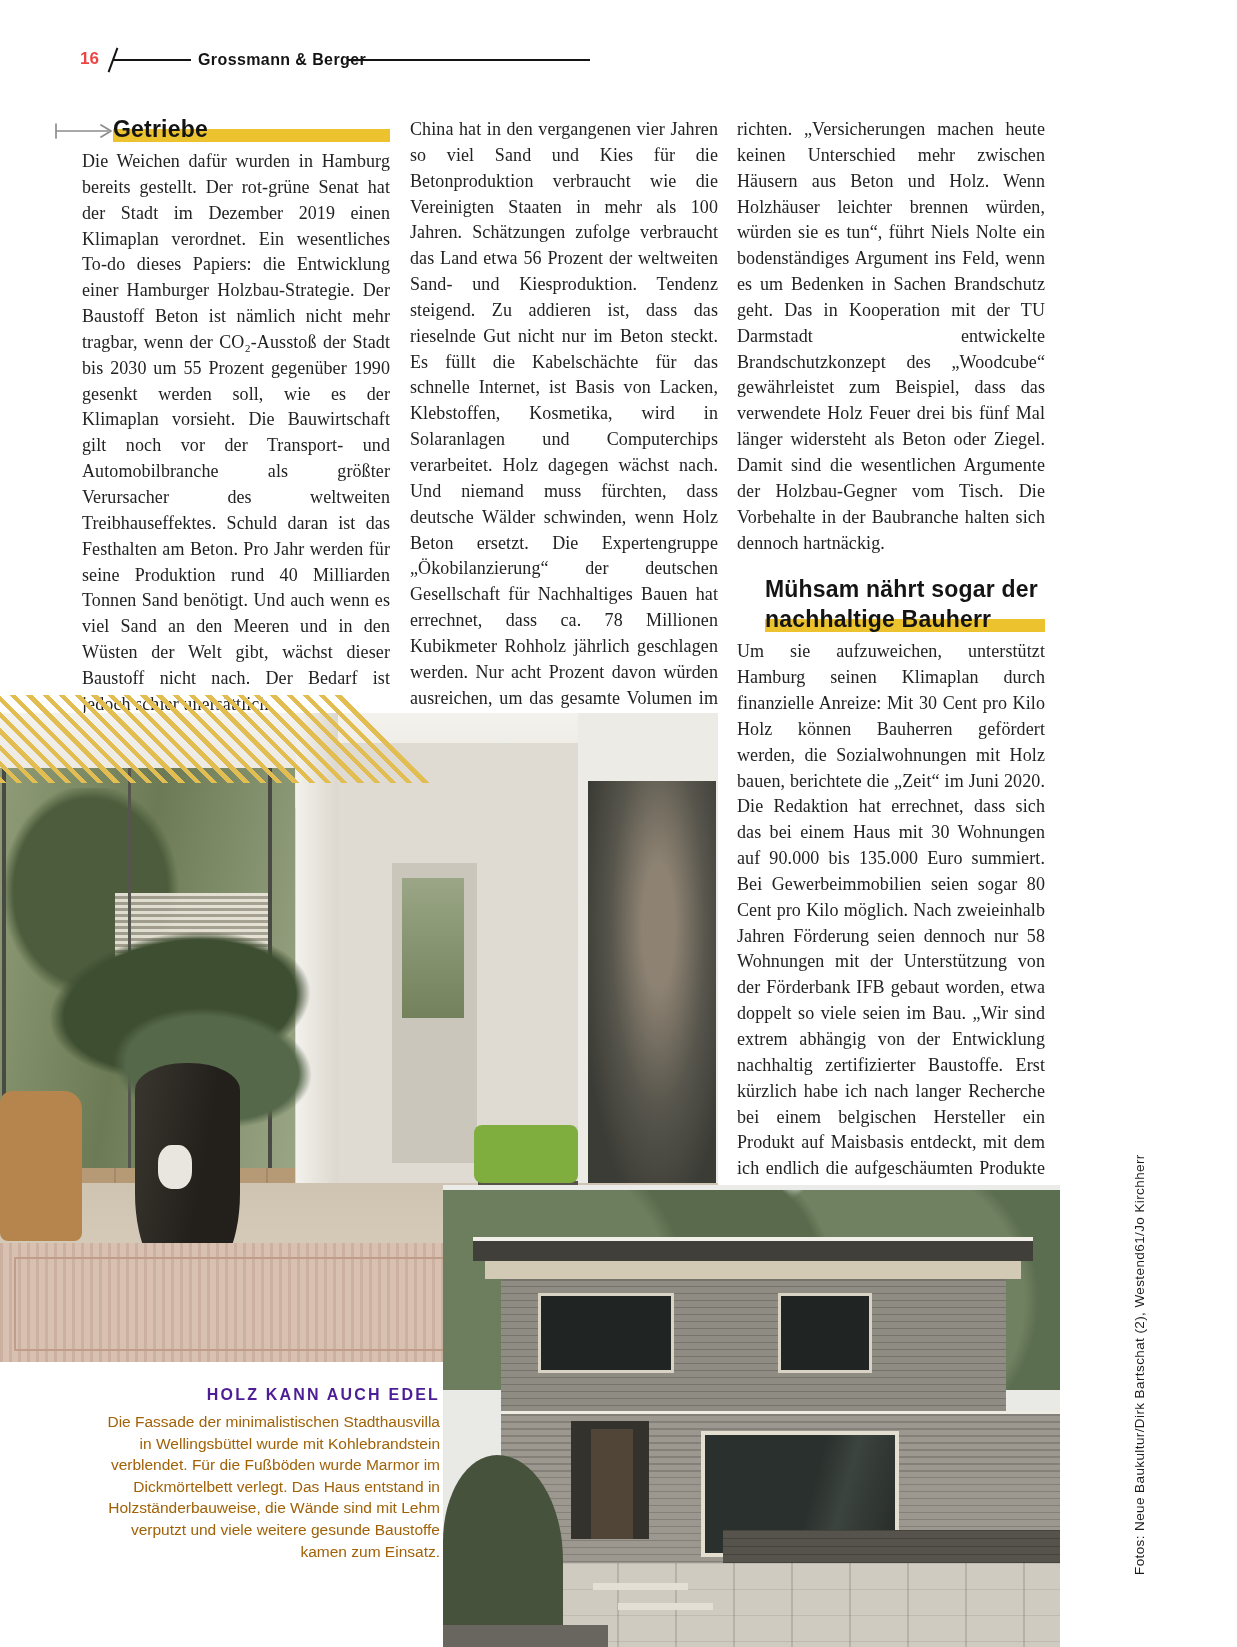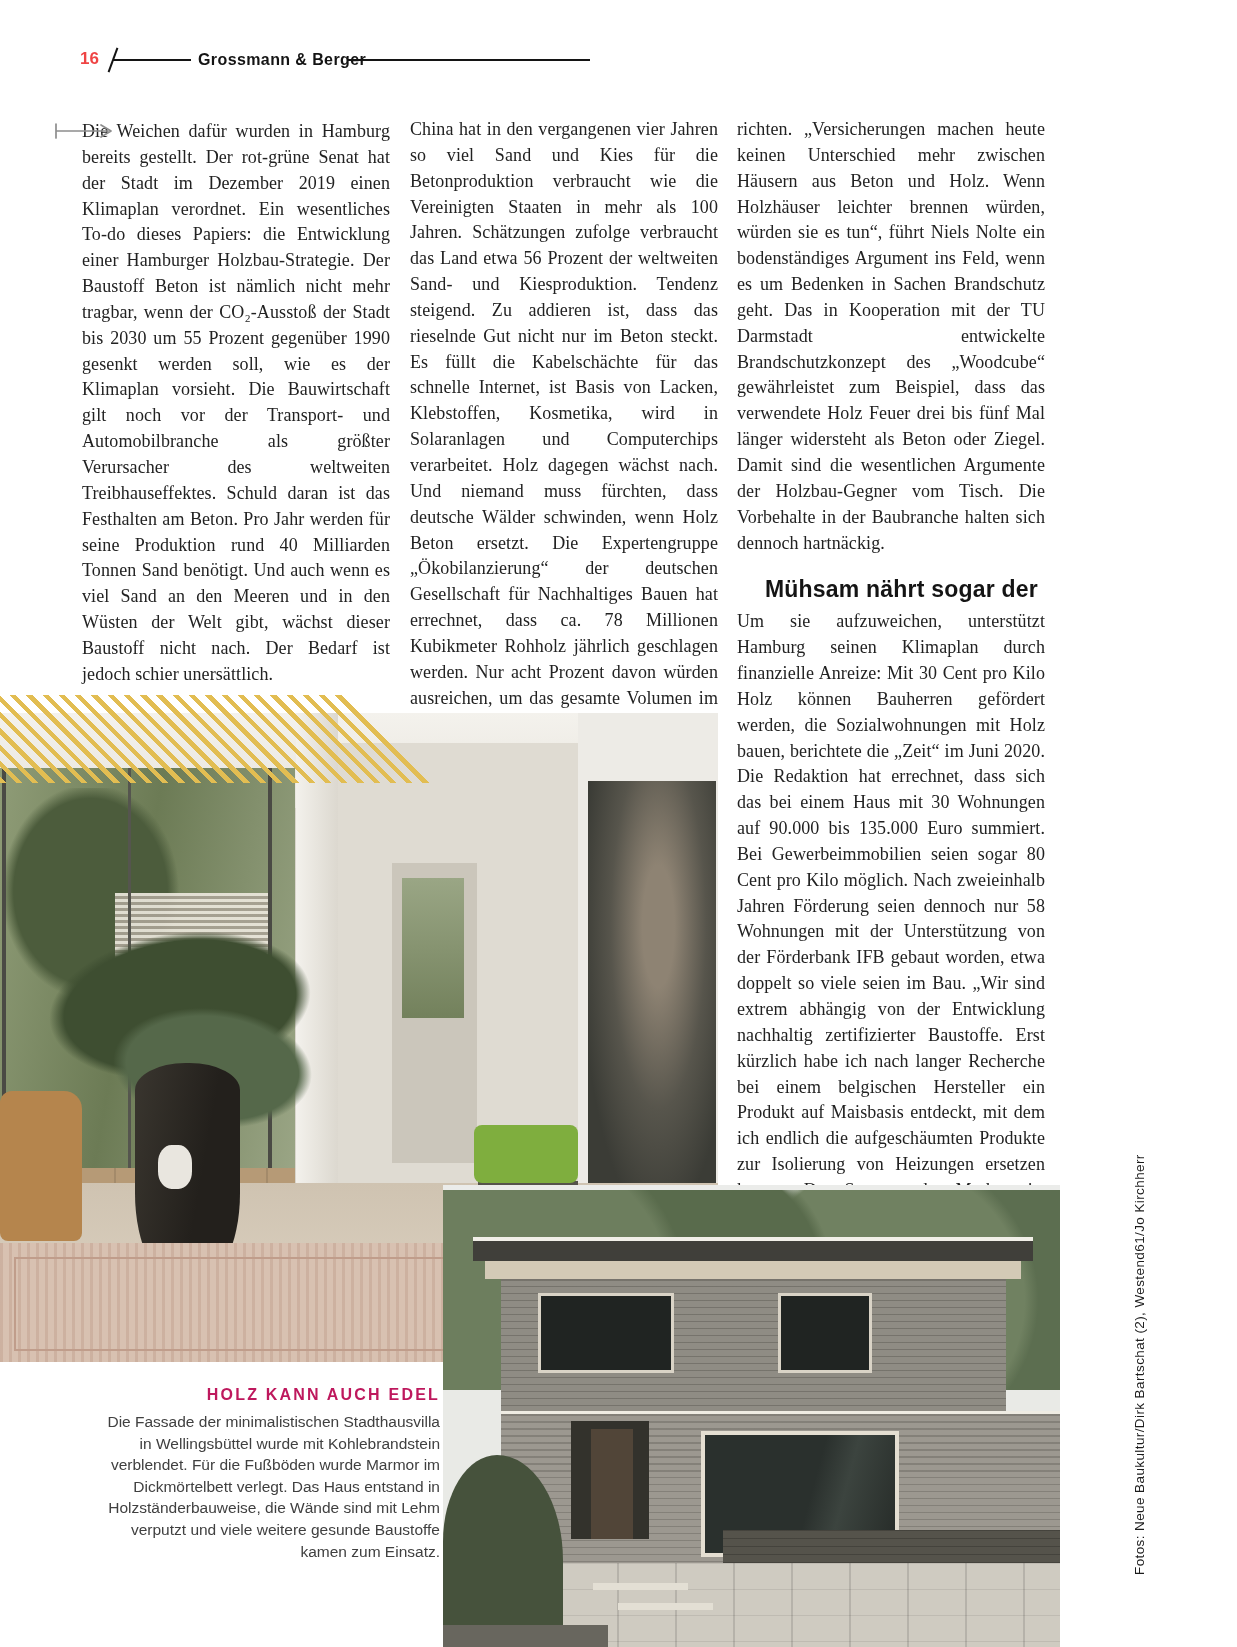--- a/index.html
+++ b/index.html
@@ -11,22 +11,22 @@
   .body-text { font-size:18px; line-height:25.85px; text-align:justify; color:#222;
                letter-spacing:0.1px; hyphens:auto; -webkit-hyphens:auto; }
   .headline { font-weight:bold; font-size:23px; line-height:30px; letter-spacing:0.2px; color:#141414; }
   .hl-bar { background-image:linear-gradient(to bottom, rgba(0,0,0,0) 50%, #ecc32f 50%, #ecc32f 93%, rgba(0,0,0,0) 93%); }
   .pagenum { font-weight:bold; font-size:17px; color:#ef4444; }
   .brand { font-weight:600; font-size:16px; letter-spacing:0.4px; color:#141414; }
   .hline { background:#141414; height:2px; }
   .slash { width:2px; height:26px; background:#141414; transform:rotate(20deg); }
   .arrow-svg { stroke:#8d8d8d; stroke-width:1.7; fill:none; stroke-linecap:round; stroke-linejoin:round; }
   .caption { text-align:right; }
-  .caption-title { font-weight:bold; font-size:16px; letter-spacing:2.2px; color:#be185d; margin-bottom:7px; }
-  .caption-text { font-size:15.5px; line-height:21.6px; color:#404040;margin-left:22px; }
+  .caption-title { font-weight:bold; font-size:16px; letter-spacing:2.2px; color:#4c1d95; margin-bottom:7px; }
+  .caption-text { font-size:15.5px; line-height:21.6px; color:#a16207;margin-left:22px; }
   .credit { writing-mode:vertical-rl; transform:rotate(180deg); font-size:13.5px; letter-spacing:0.4px;
             color:#1c1c1c; white-space:nowrap; }
   .stripes { background:repeating-linear-gradient(45deg, #e2bd52 0 4.5px, rgba(0,0,0,0) 4.5px 11.5px);
              clip-path:polygon(0 0, 343px 0, 100% 100%, 0 100%); }
   .ph { overflow:hidden; }
   .endline { text-align:right; margin-top:-24px; }
 </style>
 </head>
 <body>
 
@@ -39,32 +39,34 @@
   <div class="abs hline" style="left:113px; top:59px; width:78px;"></div>
   <div class="abs brand" style="left:198px; top:51px;">Grossmann &amp; Berger</div>
   <div class="abs hline" style="left:348px; top:59px; width:242px;"></div>
 
   <div class="abs" style="left:82px; top:114px; width:308px;">
     <svg class="arrow-svg abs" style="left:-28px; top:8px;" width="64" height="18" viewBox="0 0 64 18">
       <path d="M2 2 V16 M2 9 H54"></path>
       <polyline points="47,3 57,9 47,15"></polyline>
     </svg>
     <div class="headline" style="margin-left:31px;">
+      <div class="hl-bar">Getriebe</div>
     </div>
     <p class="serif body-text" style="margin-top:5px;">Die Weichen dafür wurden in Hamburg bereits gestellt. Der rot-grüne Senat hat der Stadt im Dezember 2019 einen Klimaplan verordnet. Ein wesentliches To-do dieses Papiers: die Entwicklung einer Hamburger Holzbau-Strategie. Der Baustoff Beton ist nämlich nicht mehr tragbar, wenn der CO₂-Ausstoß der Stadt bis 2030 um 55 Prozent gegenüber 1990 gesenkt werden soll, wie es der Klimaplan vorsieht. Die Bauwirtschaft gilt noch vor der Transport- und Automobilbranche als größter Verursacher des weltweiten Treibhauseffektes. Schuld daran ist das Festhalten am Beton. Pro Jahr werden für seine Produktion rund 40 Milliarden Tonnen Sand benötigt. Und auch wenn es viel Sand an den Meeren und in den Wüsten der Welt gibt, wächst dieser Baustoff nicht nach. Der Bedarf ist jedoch schier unersättlich.</p>
   </div>
 
   <div class="abs" style="left:410px; top:117px; width:308px;">
     <p class="serif body-text">China hat in den vergangenen vier Jahren so viel Sand und Kies für die Betonproduktion verbraucht wie die Vereinigten Staaten in mehr als 100 Jahren. Schätzungen zufolge verbraucht das Land etwa 56 Prozent der weltweiten Sand- und Kiesproduktion. Tendenz steigend. Zu addieren ist, dass das rieselnde Gut nicht nur im Beton steckt. Es füllt die Kabelschächte für das schnelle Internet, ist Basis von Lacken, Klebstoffen, Kosmetika, wird in Solaranlagen und Computerchips verarbeitet. Holz dagegen wächst nach. Und niemand muss fürchten, dass deutsche Wälder schwinden, wenn Holz Beton ersetzt. Die Expertengruppe „Ökobilanzierung“ der deutschen Gesellschaft für Nachhaltiges Bauen hat errechnet, dass ca. 78 Millionen Kubikmeter Rohholz jährlich geschlagen werden. Nur acht Prozent davon würden ausreichen, um das gesamte Volumen im Wohnungsneubau aus Massivholz zu er-</p>
   </div>
 
   <div class="abs" style="left:737px; top:117px; width:308px;">
     <p class="serif body-text">richten. „Versicherungen machen heute keinen Unterschied mehr zwischen Häusern aus Beton und Holz. Wenn Holzhäuser leichter brennen würden, würden sie es tun“, führt Niels Nolte ein bodenständiges Argument ins Feld, wenn es um Bedenken in Sachen Brandschutz geht. Das in Kooperation mit der TU Darmstadt entwickelte Brandschutzkonzept des „Woodcube“ gewährleistet zum Beispiel, dass das verwendete Holz Feuer drei bis fünf Mal länger widersteht als Beton oder Ziegel. Damit sind die wesentlichen Argumente der Holzbau-Gegner vom Tisch. Die Vorbehalte in der Baubranche halten sich dennoch hartnäckig.</p>
     <div class="headline" style="margin-left:28px; margin-top:18px;">
       <div>Mühsam nährt sogar der</div>
+      <div class="hl-bar">nachhaltige Bauherr</div>
     </div>
     <p class="serif body-text" style="margin-top:5px;">Um sie aufzuweichen, unterstützt Hamburg seinen Klimaplan durch finanzielle Anreize: Mit 30 Cent pro Kilo Holz können Bauherren gefördert werden, die Sozialwohnungen mit Holz bauen, berichtete die „Zeit“ im Juni 2020. Die Redaktion hat errechnet, dass sich das bei einem Haus mit 30 Wohnungen auf 90.000 bis 135.000 Euro summiert. Bei Gewerbeimmobilien seien sogar 80 Cent pro Kilo möglich. Nach zweieinhalb Jahren Förderung seien dennoch nur 58 Wohnungen mit der Unterstützung von der Förderbank IFB gebaut worden, etwa doppelt so viele seien im Bau. „Wir sind extrem abhängig von der Entwicklung nachhaltig zertifizierter Baustoffe. Erst kürzlich habe ich nach langer Recherche bei einem belgischen Hersteller ein Produkt auf Maisbasis entdeckt, mit dem ich endlich die aufgeschäumten Produkte zur Isolierung von Heizungen ersetzen konnte. Das Scannen des Marktes ist mühsam und komplex, dazu hat nicht jeder Lust“, begründet Niels Nolte die Zurückhaltung der Branche.</p>
     <div class="endline">
       <svg class="arrow-svg" width="58" height="18" viewBox="0 0 58 18">
         <path d="M2 2 V16 M2 9 H48"></path>
         <polyline points="41,3 51,9 41,15"></polyline>
       </svg>
     </div>
   </div>
 

